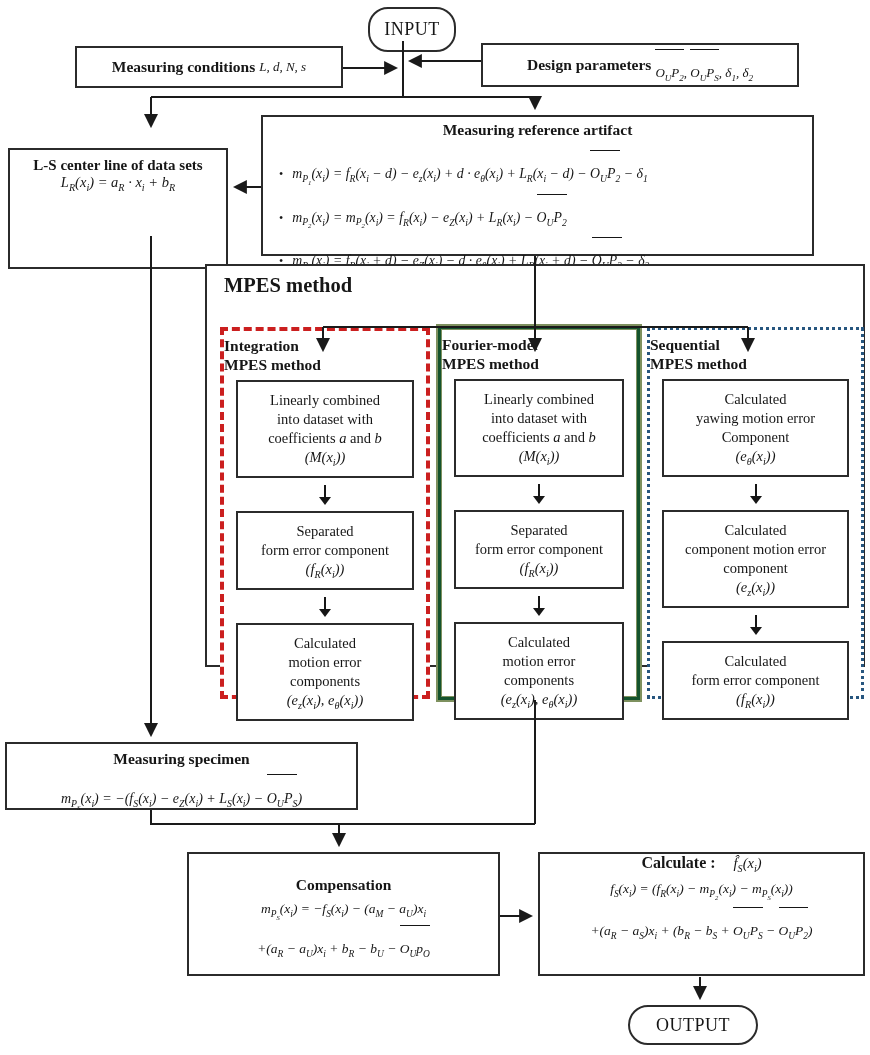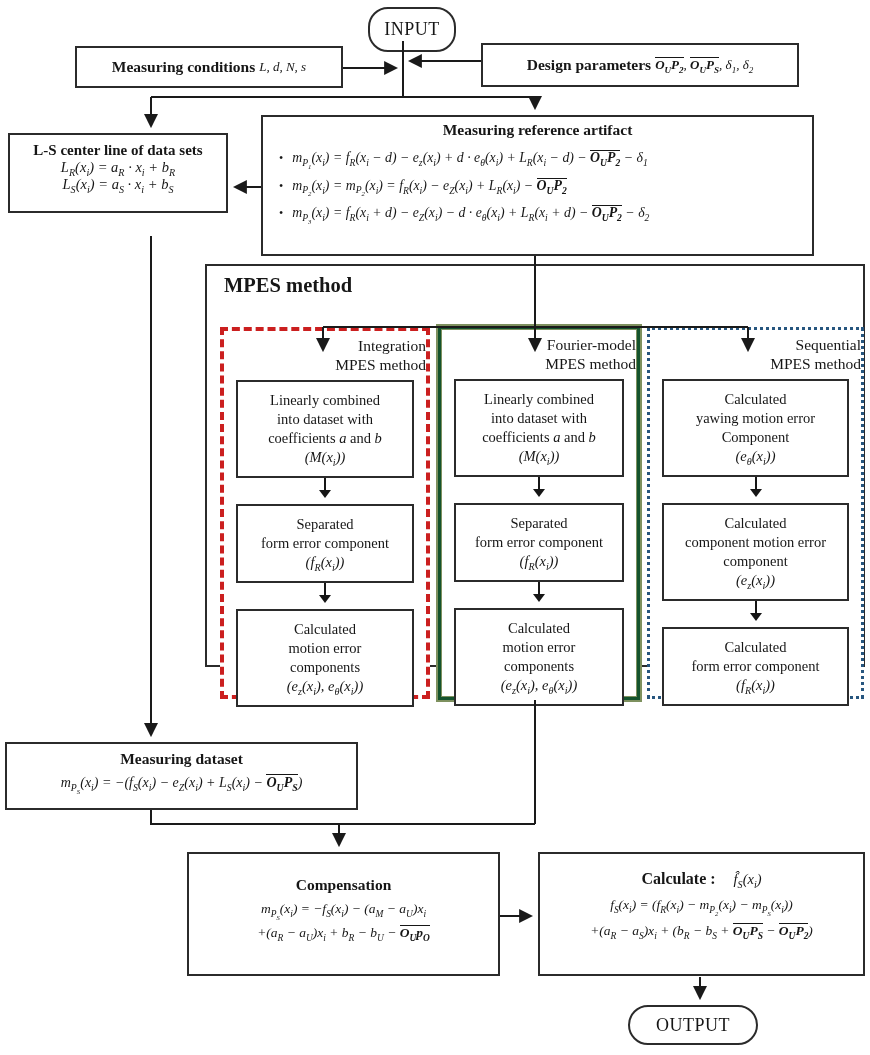--- a/index.html
+++ b/index.html
@@ -13,61 +13,61 @@
     position:absolute;border:2px solid #2b2b2b;border-radius:20px;background:#fff;
     display:flex;align-items:center;justify-content:center;
     font-size:18px;letter-spacing:.5px;box-sizing:border-box;
   }
   .hrow{display:flex;align-items:center;justify-content:center;gap:4px;height:100%;}
   .blabel{font-weight:bold;font-size:15.5px;white-space:nowrap;}
   .btitle{font-weight:bold;font-size:15.5px;text-align:center;}
   .eq{font-style:italic;}
   .mathtxt{font-size:13px;white-space:nowrap;}
   sub{font-size:70%;line-height:0;}
-  .ov{display:inline-block;border-top:1.4px solid currentColor;padding-top:0px;line-height:1.08;font-weight:bold;}
-
-  
-  #ls-box{left:8px;top:133px;width:220px;height:80px;}
+  .ov{display:inline-block;border-top:1.4px solid currentColor;padding-top:16px;line-height:1.08;}
+
+  
+  #ls-box{left:8px;top:148px;width:220px;height:121px;}
   #ls-box .btitle{margin-top:7px;font-size:15px;}
   .ls-eq{font-size:14.5px;text-align:center;margin-top:0;}
 
   
   #ra-box{left:261px;top:115px;width:553px;height:141px;}
   #ra-box .btitle{margin-top:4px;}
   .ra-line{margin:11px 0 0 16px;font-size:13.8px;white-space:nowrap;}
   .ra-line .bullet{font-size:12px;margin-right:9px;font-style:normal;}
 
   
   #mpes-box{left:205px;top:264px;width:660px;height:403px;}
   #mpes-label{position:absolute;left:17px;top:8px;font-weight:bold;font-size:20.5px;}
   .col{position:absolute;box-sizing:border-box;background:#fff;}
   .col-integration{left:13px;top:61px;width:210px;height:372px;}
   .col-fourier{left:229px;top:58px;width:206px;height:378px;}
   .col-sequential{left:440px;top:61px;width:217px;height:372px;}
   .col-inner-frame{height:100%;box-sizing:border-box;background:#fff;}
-  .col-title{font-weight:normal;font-size:15.5px;text-align:right;line-height:19px;margin-top:5px;}
+  .col-title{font-weight:bold;font-size:15.5px;text-align:left;line-height:19px;margin-top:5px;}
   .ibox{
     border:2px solid #2b2b2b;background:#fff;width:calc(100% - 24px);
-    margin:6px auto 0 auto;text-align:center;font-size:14.5px;line-height:19px;
+    margin:6px auto 7px auto;text-align:center;font-size:14.5px;line-height:19px;
     padding:9px 2px;box-sizing:border-box;
   }
   .bline{white-space:nowrap;}
   .varrow{height:20px;display:flex;flex-direction:column;align-items:center;}
   .varrow::before{content:'';width:2px;flex:1;background:#161616;}
   .varrow::after{content:'';border-left:6px solid transparent;border-right:6px solid transparent;border-top:8px solid #161616;}
 
   
   #ms-box{left:5px;top:742px;width:353px;height:68px;}
   #ms-box .btitle{margin-top:6px;}
   .ms-eq{font-size:14px;text-align:center;margin-top:6px;white-space:nowrap;}
   #comp-box{left:187px;top:852px;width:313px;height:124px;}
   #comp-box .btitle{margin-top:22px;}
   .comp-eq{font-size:13.5px;text-align:center;margin-top:7px;white-space:nowrap;}
   #calc-box{left:538px;top:852px;width:327px;height:124px;}
-  .calc-title-row{display:flex;justify-content:center;align-items:baseline;gap:18px;margin-top:16px;}
+  .calc-title-row{display:flex;justify-content:center;align-items:baseline;gap:18px;}
   .calc-title-row .btitle{font-size:16px;}
   .calc-math{font-size:14.5px;}
   .calc-eq{font-size:13.5px;text-align:center;margin-top:9px;white-space:nowrap;}
 
   #input{left:368px;top:7px;width:88px;height:45px;}
   #output{left:628px;top:1005px;width:130px;height:40px;}
   #mc-box{left:75px;top:46px;width:268px;height:42px;}
   #dp-box{left:481px;top:43px;width:318px;height:44px;}
 
   #connectors{position:absolute;left:0;top:0;z-index:6;pointer-events:none;}
@@ -93,21 +93,20 @@
   <div id="dp-box" class="box">
     <div class="hrow">
       <span class="blabel">Design parameters</span>
       <span class="eq mathtxt"><span class="ov">O<sub>U</sub>P<sub>2</sub></span>, <span class="ov">O<sub>U</sub>P<sub>S</sub></span>, δ<sub>1</sub>, δ<sub>2</sub></span>
     </div>
   </div>
 
   <div id="ls-box" class="box">
     <div class="btitle">L-S center line of data sets</div>
     <div class="ls-eq eq">L<sub>R</sub>(x<sub>i</sub>) = a<sub>R</sub> · x<sub>i</sub> + b<sub>R</sub></div>
-    <div class="ls-eq eq">L<sub>S</sub>(x<sub>i</sub>) = a<sub>S</sub> · x<sub>i</sub> + b<sub>S</sub></div>
   </div>
 
   <div id="ra-box" class="box">
     <div class="btitle">Measuring reference artifact</div>
     <div class="ra-line">
       <span class="bullet">•</span><span class="eq">m<sub>P<sub>1</sub></sub>(x<sub>i</sub>) = f<sub>R</sub>(x<sub>i</sub> − d) − e<sub>z</sub>(x<sub>i</sub>) + d · e<sub>θ</sub>(x<sub>i</sub>) + L<sub>R</sub>(x<sub>i</sub> − d) − <span class="ov">O<sub>U</sub>P<sub>2</sub></span> − δ<sub>1</sub></span>
     </div>
     <div class="ra-line">
       <span class="bullet">•</span><span class="eq">m<sub>P<sub>2</sub></sub>(x<sub>i</sub>) = m<sub>P<sub>2</sub></sub>(x<sub>i</sub>) = f<sub>R</sub>(x<sub>i</sub>) − e<sub>Z</sub>(x<sub>i</sub>) + L<sub>R</sub>(x<sub>i</sub>) − <span class="ov">O<sub>U</sub>P<sub>2</sub></span></span>
     </div>
@@ -184,21 +183,21 @@
           <div class="ibox">
             <div class="bline">Calculated</div>
             <div class="bline">form error component</div>
             <div class="bline eq">(f<sub>R</sub>(x<sub>i</sub>))</div>
           </div>
         </div>
       </div>
   </div>
 
   <div id="ms-box" class="box">
-    <div class="btitle">Measuring dataset</div>
+    <div class="btitle">Measuring specimen</div>
     <div class="ms-eq eq">m<sub>P<sub>S</sub></sub>(x<sub>i</sub>) = −(f<sub>S</sub>(x<sub>i</sub>) − e<sub>Z</sub>(x<sub>i</sub>) + L<sub>S</sub>(x<sub>i</sub>) − <span class="ov">O<sub>U</sub>P<sub>S</sub></span>)</div>
   </div>
 
   <div id="comp-box" class="box">
     <div class="btitle">Compensation</div>
     <div class="comp-eq eq">m<sub>P<sub>S</sub></sub>(x<sub>i</sub>) = −f<sub>S</sub>(x<sub>i</sub>) − (a<sub>M</sub> − a<sub>U</sub>)x<sub>i</sub></div>
     <div class="comp-eq eq">+(a<sub>R</sub> − a<sub>U</sub>)x<sub>i</sub> + b<sub>R</sub> − b<sub>U</sub> − <span class="ov">O<sub>U</sub>p<sub>O</sub></span></div>
   </div>
 
   <div id="calc-box" class="box">

